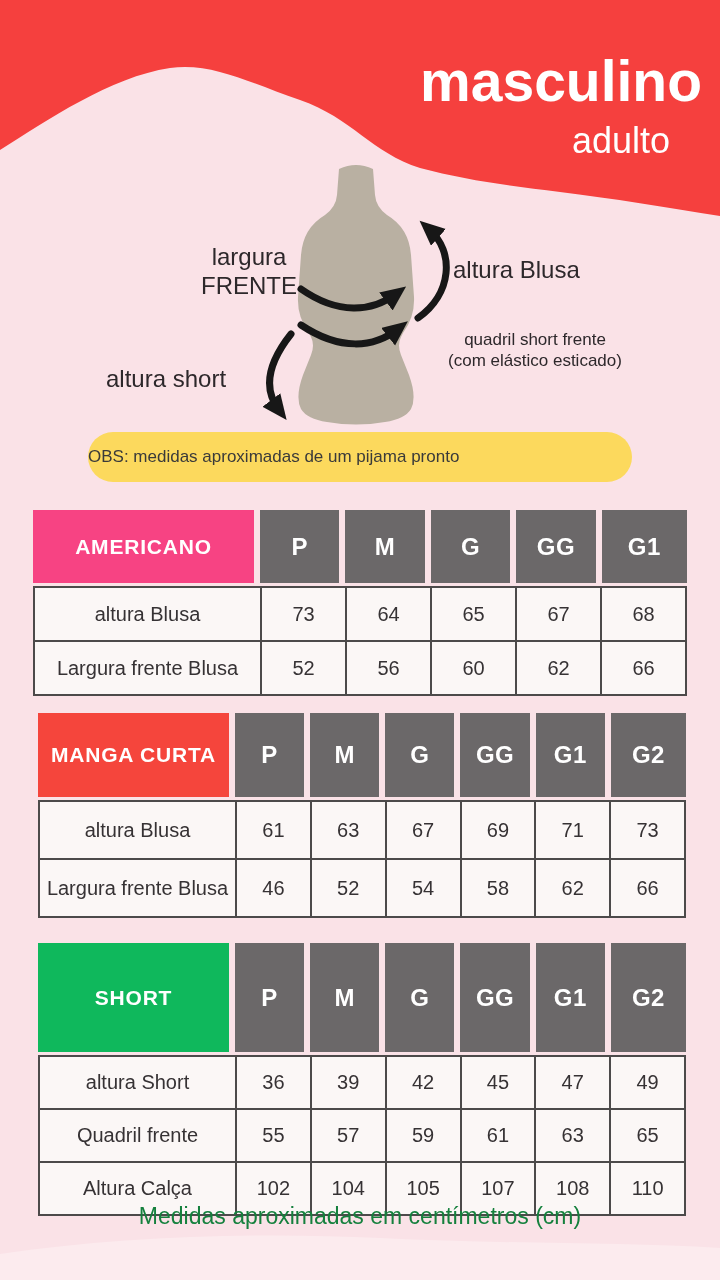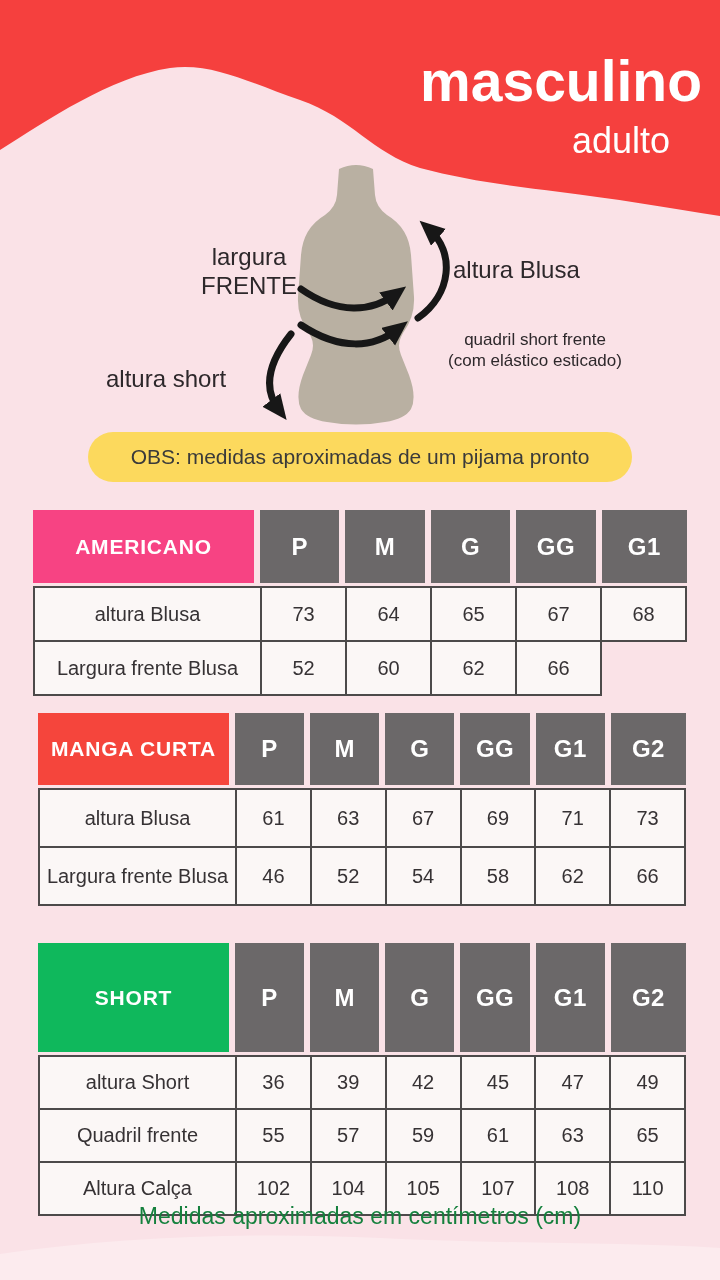--- a/index.html
+++ b/index.html
@@ -21,40 +21,40 @@
 
   .lbl { position:absolute; color:#2d282b; }
   .lbl-largura { left:163px; top:242px; width:172px; text-align:center; font-size:24px; line-height:29px; }
   .lbl-blusa   { left:453px; top:256px; font-size:24px; }
   .lbl-quadril { left:418px; top:329px; width:234px; text-align:center; font-size:17px; line-height:21px; }
   .lbl-short   { left:106px; top:365px; font-size:24px; }
 
   .note {
     position:absolute; left:88px; top:432px; width:544px; height:50px;
     background:#fcd95d; border-radius:26px;
-    display:flex; align-items:center; justify-content:center;
-    font-size:21px; color:#3a3a3a;
+    display:flex; align-items:center; 
+    font-size:17px; color:#3a3a3a;
   }
 
   .size-table { position:absolute; }
   #t0 { left:33px; top:510px; width:654px; }
   #t1 { left:38px; top:713px; width:648px; }
   #t2 { left:38px; top:943px; width:648px; }
 
   .thead { display:grid; }
   .hcell { padding-right:6px; }
   .hcell:last-child { padding-right:0; }
   .hfill {
     height:100%; display:flex; align-items:center; justify-content:center;
     color:#ffffff; font-weight:700;
   }
   .name-fill { font-size:21px; letter-spacing:0.8px; }
   .size-fill { font-size:24px; letter-spacing:0.5px; }
   #t0 .hcell { height:73px; }
-  #t1 .hcell { height:72px; }
+  #t1 .hcell { height:84px; }
   #t2 .hcell { height:109px; }
 
   .tbody {
     display:grid; margin-top:3px;
     border-top:2px solid #4c4a4a; border-left:2px solid #4c4a4a;
   }
   .cell {
     border-right:2px solid #4c4a4a; border-bottom:2px solid #4c4a4a;
     background:#fbf7f6; display:flex; align-items:center; justify-content:center;
     font-size:20px; color:#363234;
@@ -136,20 +136,21 @@
       </div>
     <div class="tbody" style="grid-template-columns: 227px repeat(5, 1fr);">
         <div class="cell label-cell">altura Blusa</div>
         <div class="cell value-cell">73</div>
         <div class="cell value-cell">64</div>
         <div class="cell value-cell">65</div>
         <div class="cell value-cell">67</div>
         <div class="cell value-cell">68</div>
         <div class="cell label-cell">Largura frente Blusa</div>
         <div class="cell value-cell">52</div>
+        <div class="cell value-cell">56</div>
         <div class="cell value-cell">60</div>
         <div class="cell value-cell">62</div>
         <div class="cell value-cell">66</div>
       </div>
   </section>
   <section id="t1" class="size-table">
     <div class="thead" style="grid-template-columns: 197px repeat(6, 1fr);">
         <div class="hcell">
           <div class="hfill name-fill" style="background:#f5453c">MANGA CURTA</div>
         </div>

